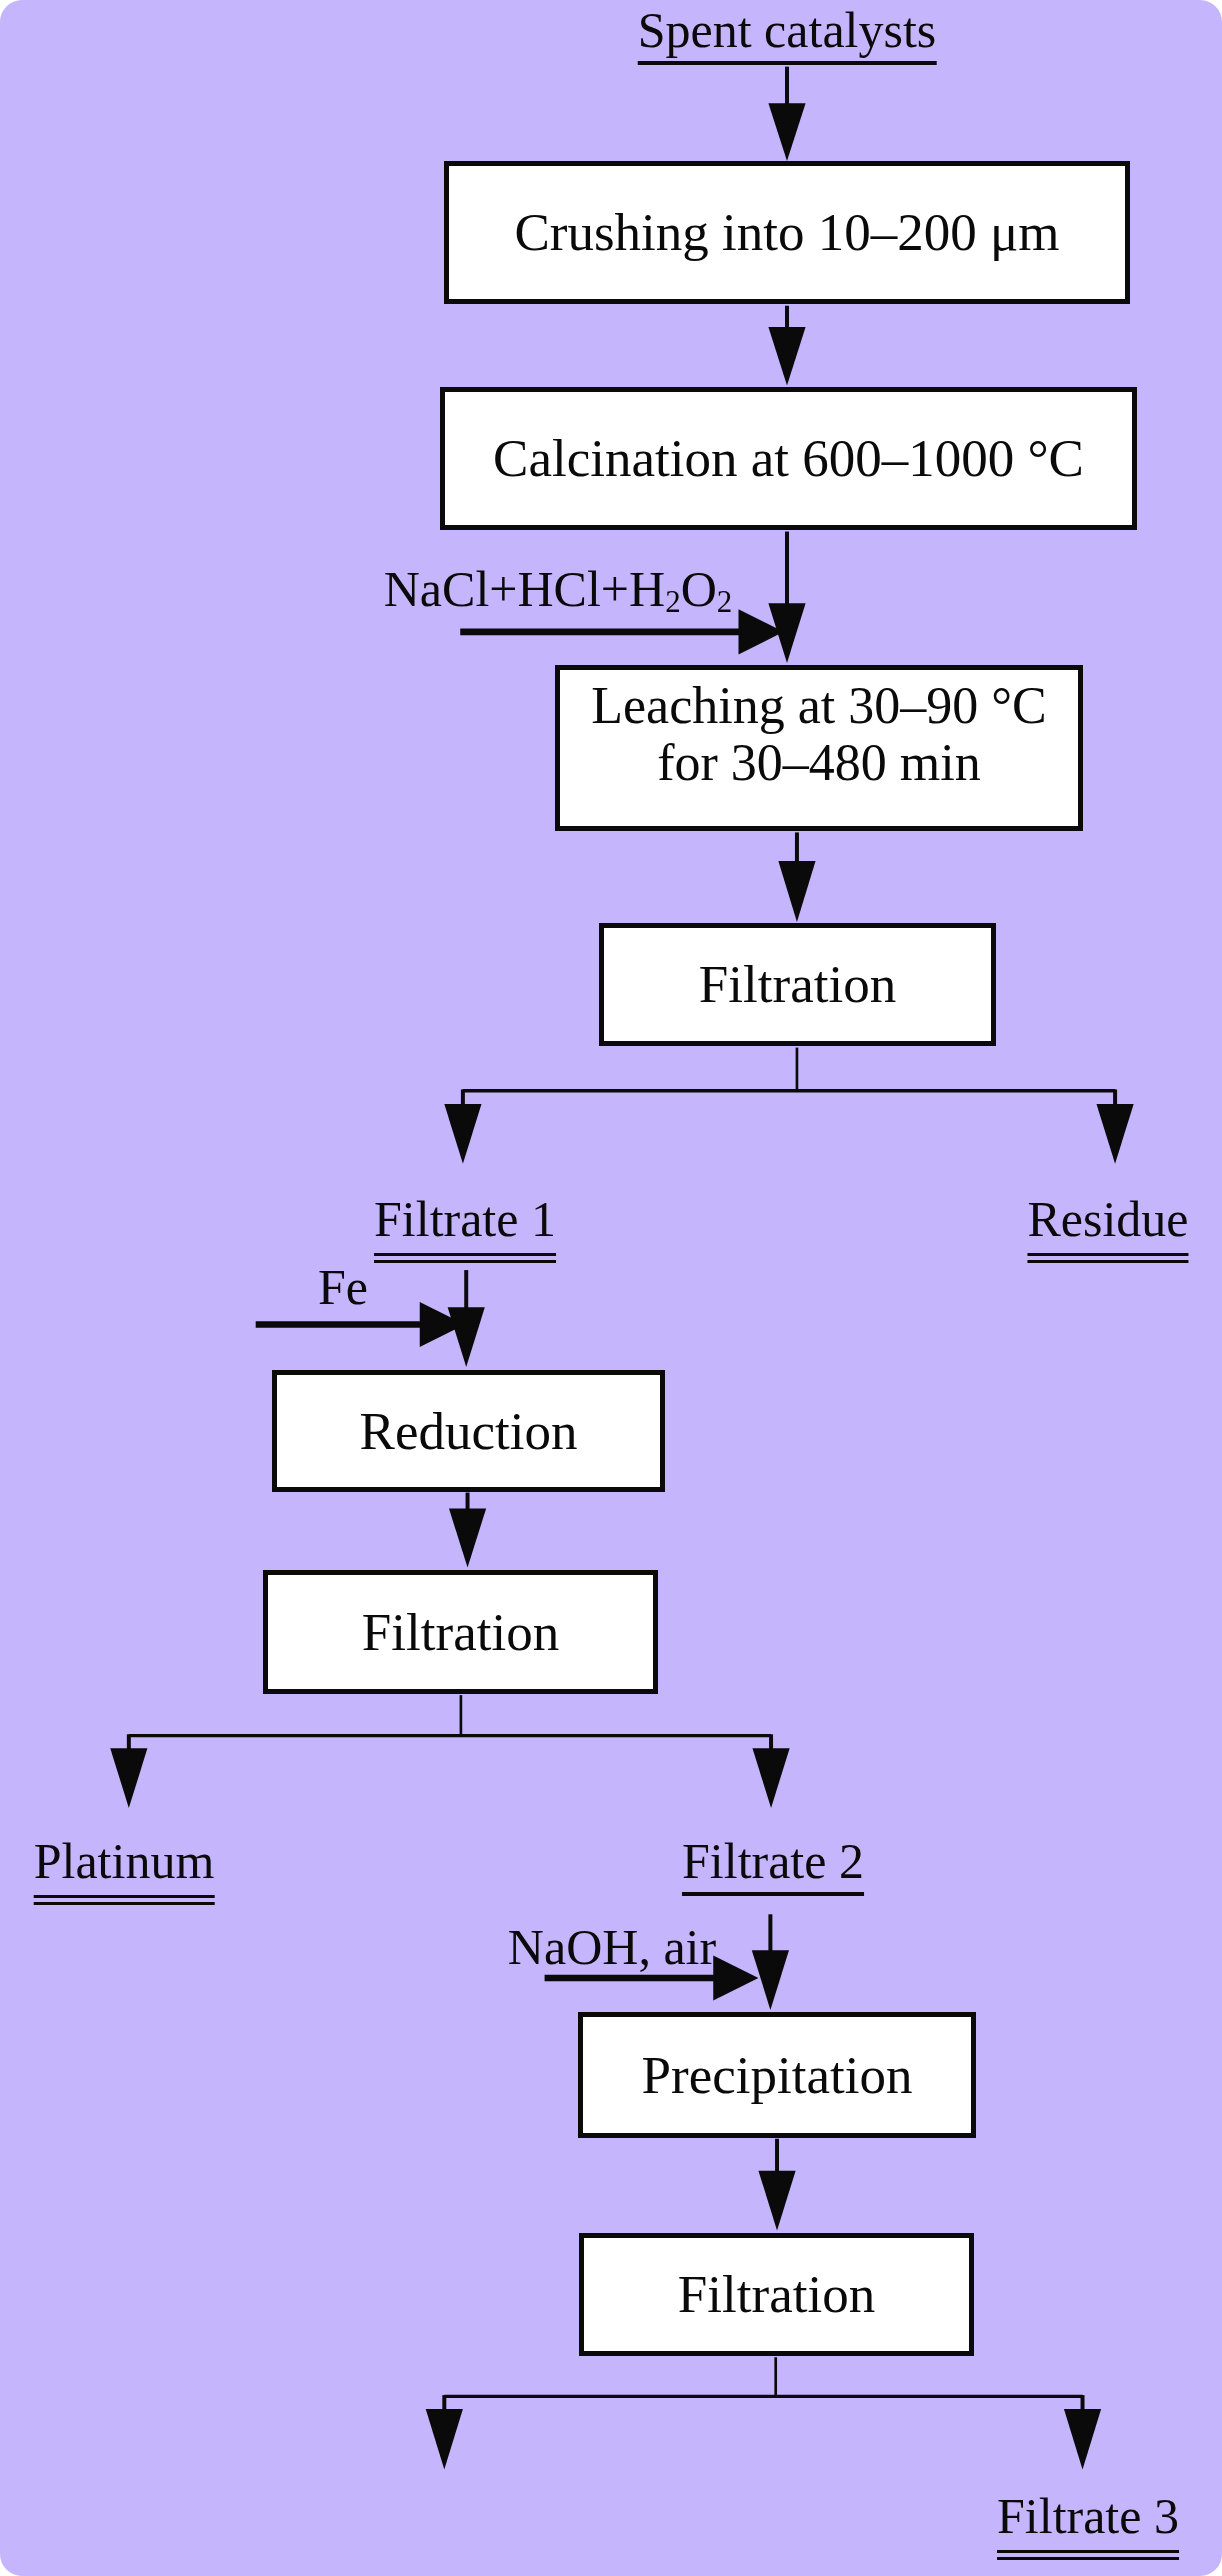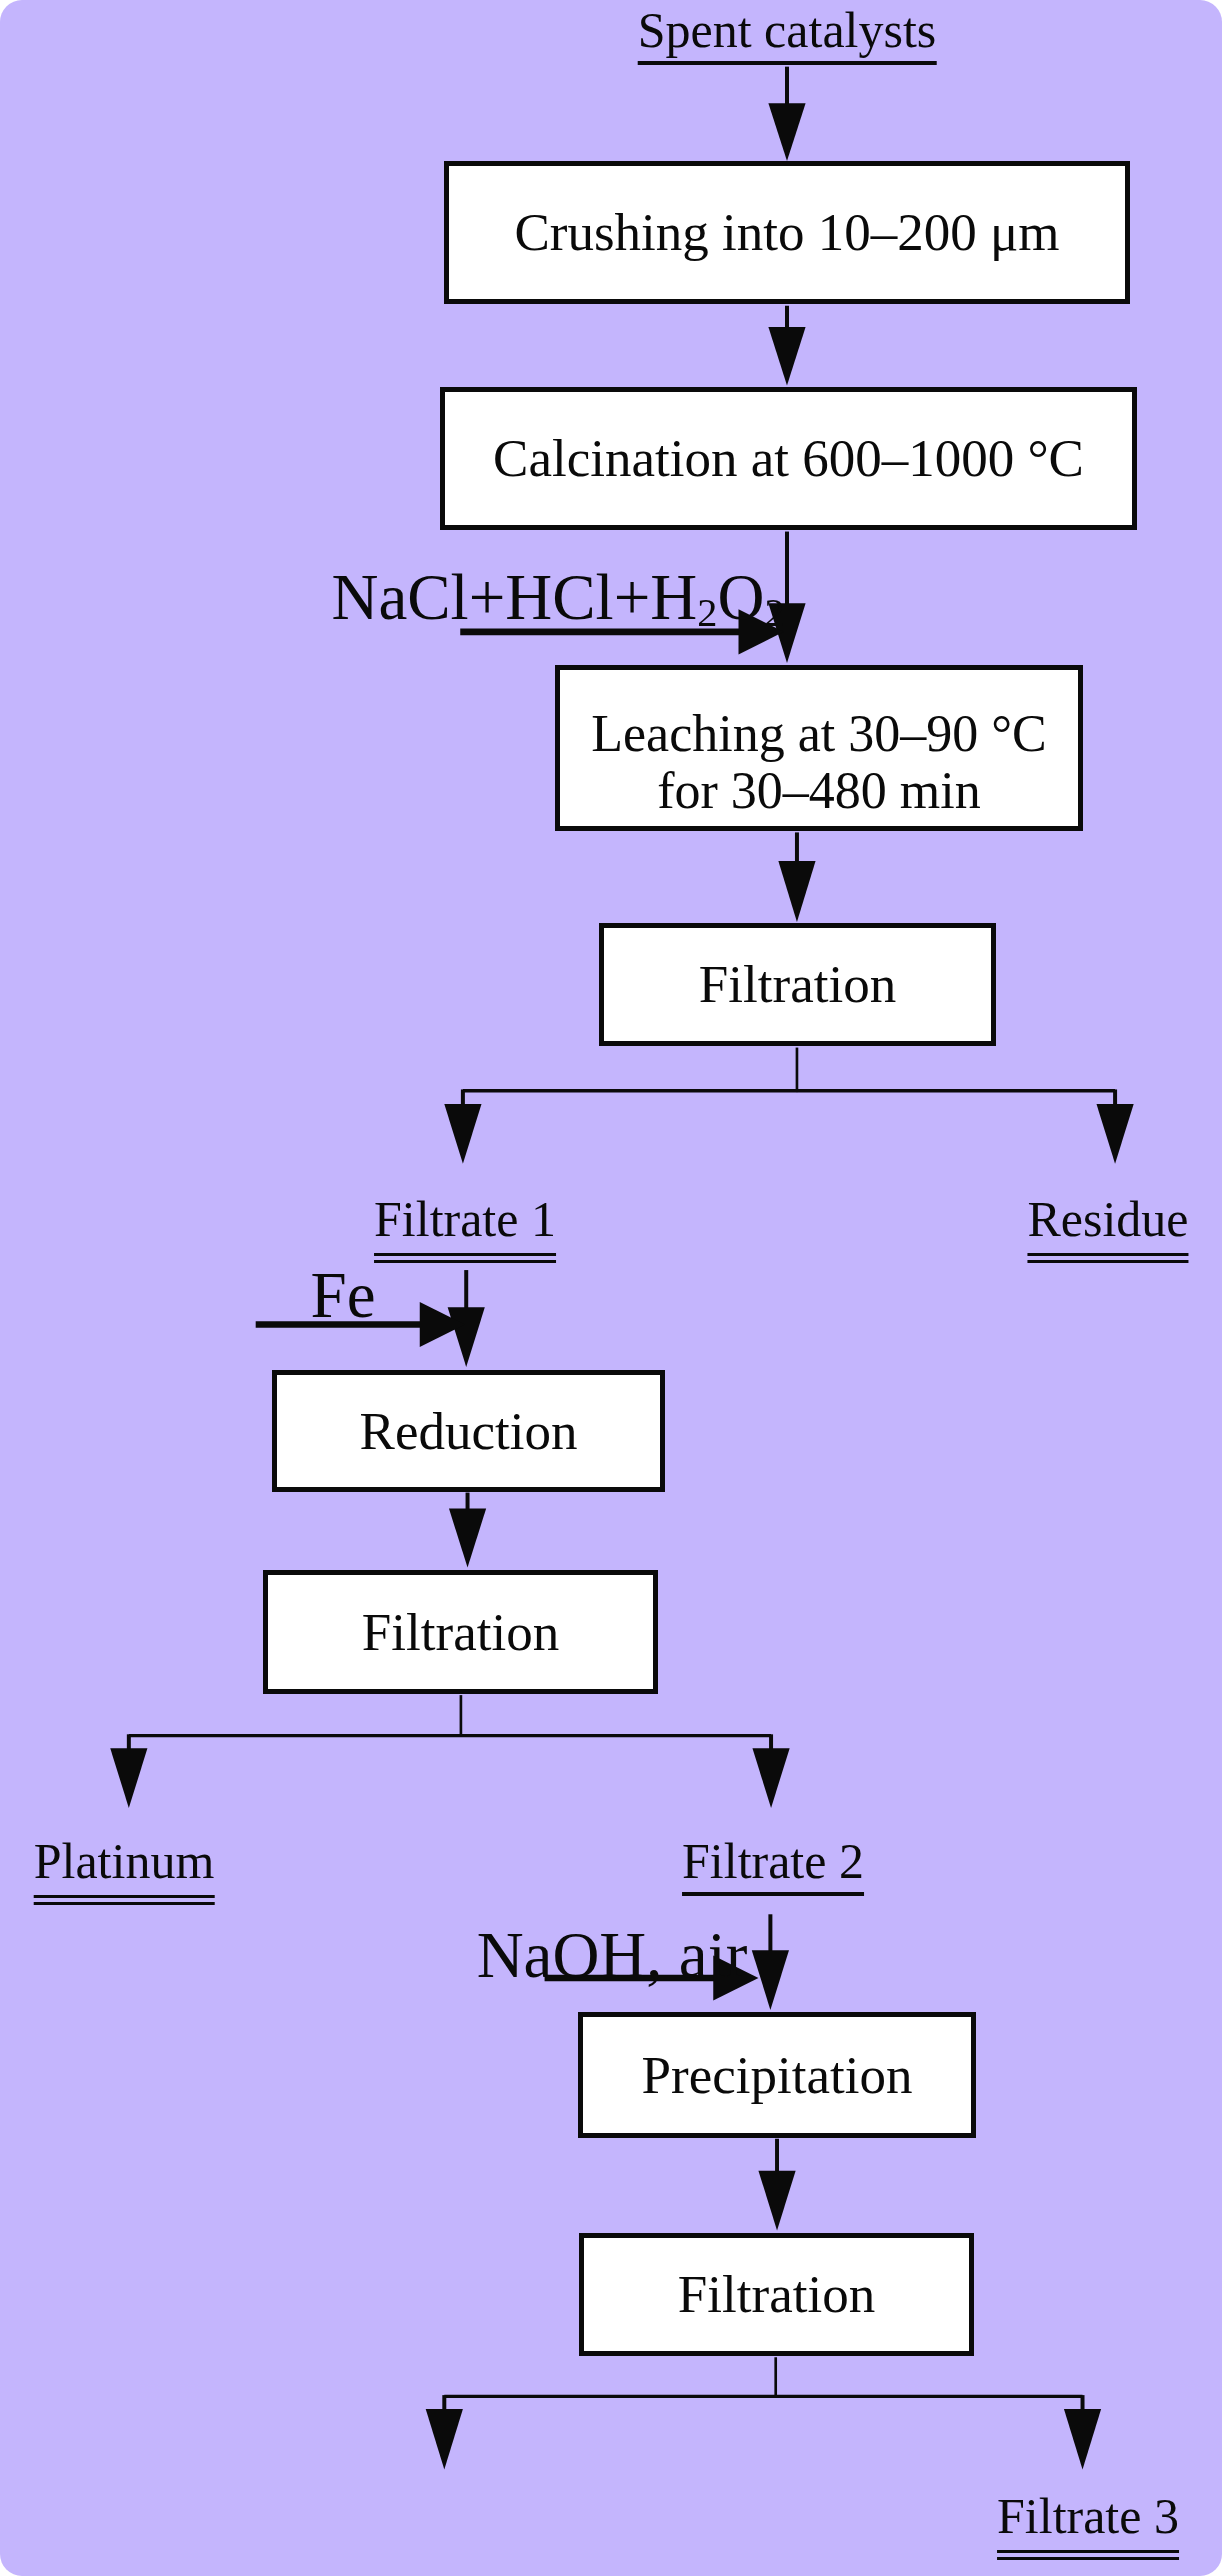--- a/index.html
+++ b/index.html
@@ -19,34 +19,34 @@
   .box{
     position:absolute;
     border:5.3px solid #0a0a0a;
     background:#ffffff;
     display:flex;align-items:center;justify-content:center;
     text-align:center;
     font-size:53px;line-height:1.1;
     white-space:nowrap;
     box-sizing:border-box;
   }
-  .box.two-line{flex-direction:column;justify-content:flex-end;padding:6.6px 0;}
+  .box.two-line{flex-direction:column;justify-content:flex-start;padding:6.6px 0;}
 
   .term{
     position:absolute;
     font-size:50px;line-height:1.05;
     white-space:nowrap;
     transform:translateX(-50%);
   }
   .ul1{border-bottom:4px solid #0a0a0a;padding-bottom:4.6px;}
   .ul2{border-bottom:10.6px double #0a0a0a;padding-bottom:7px;}
 
   .feed{
     position:absolute;
-    font-size:65px;line-height:1.05;
+    font-size:50px;line-height:1.05;
     white-space:nowrap;
     transform:translateX(-50%);
   }
   sub{font-size:0.62em;vertical-align:-0.18em;line-height:0;}
 
   
   #box-crushing     {left:444px; top:161px;  width:686px; height:143px;}
   #box-calcination  {left:440px; top:387px;  width:697px; height:143px;}
   #box-leaching     {left:555px; top:665px; width:528px;  height:166px; font-size:52px;}
   #box-filtration-1 {left:599px; top:923px; width:397px;  height:123px;}

